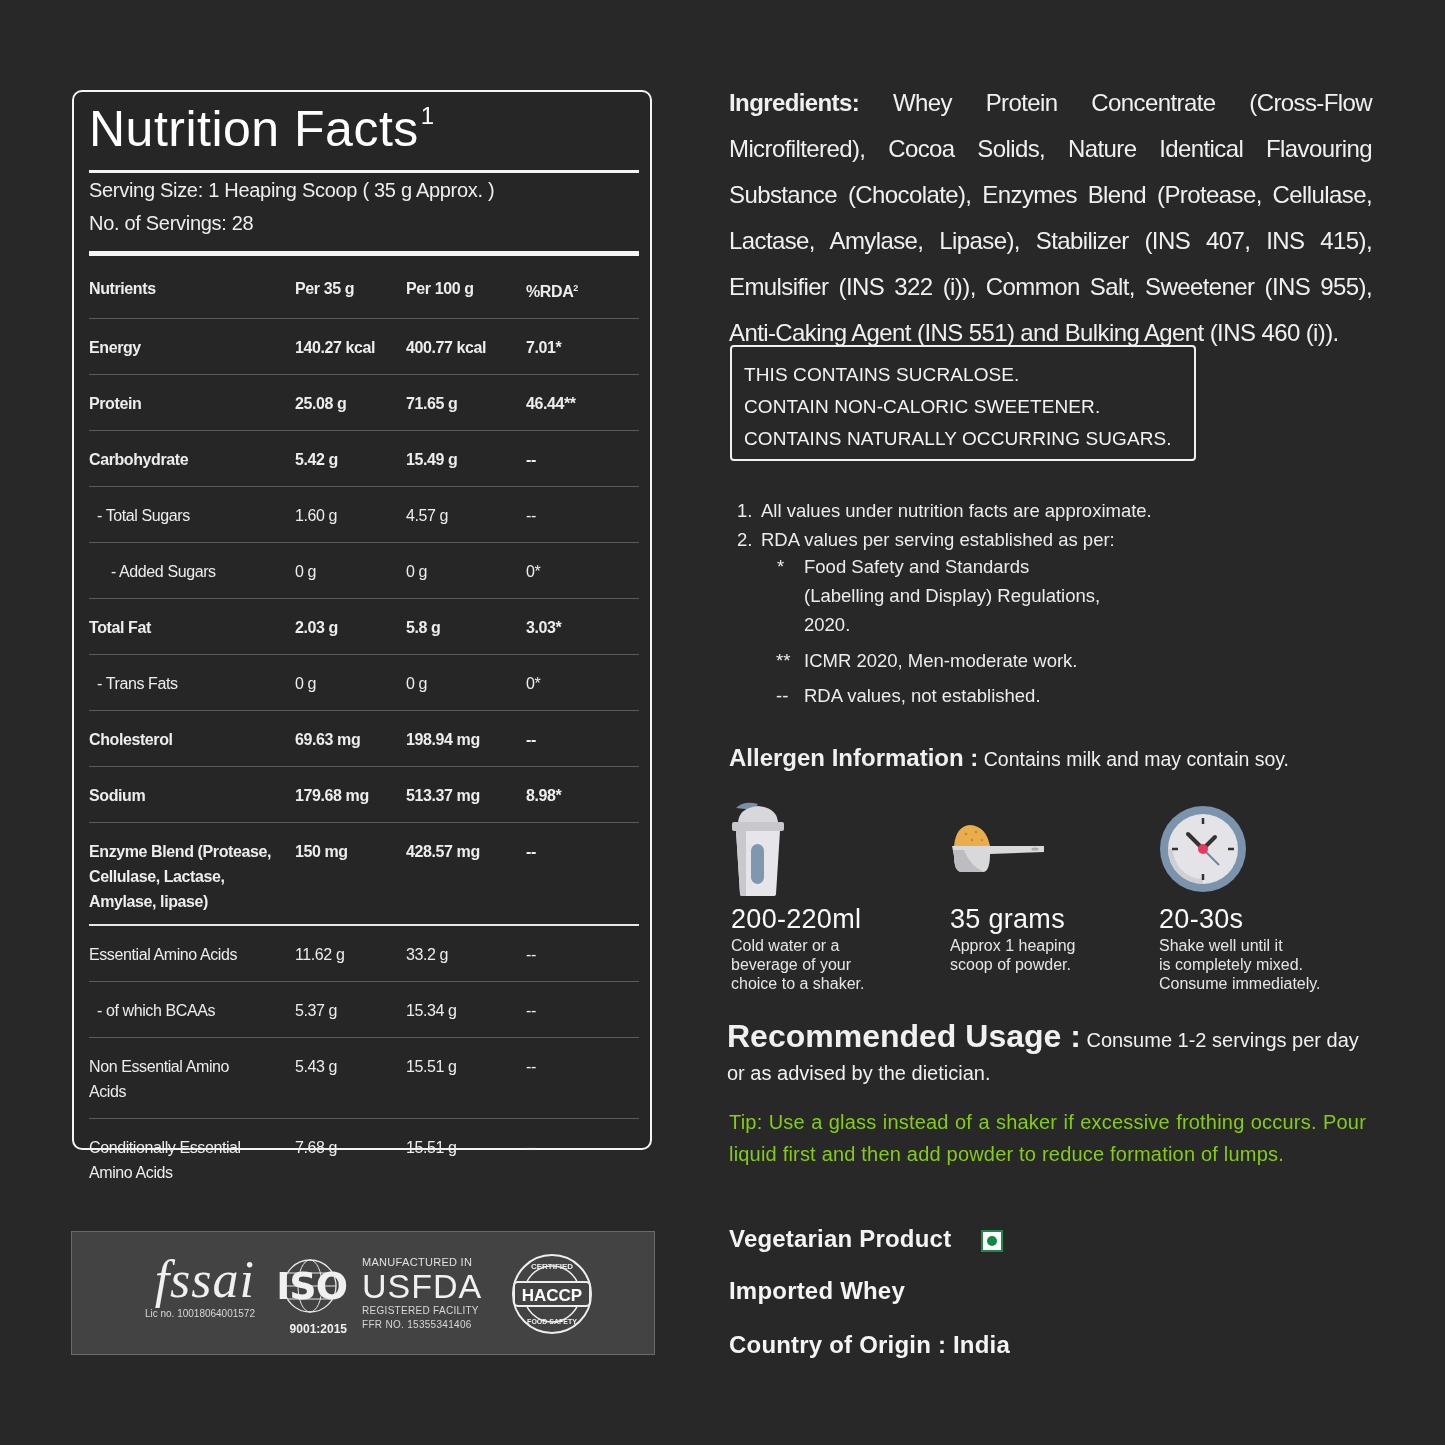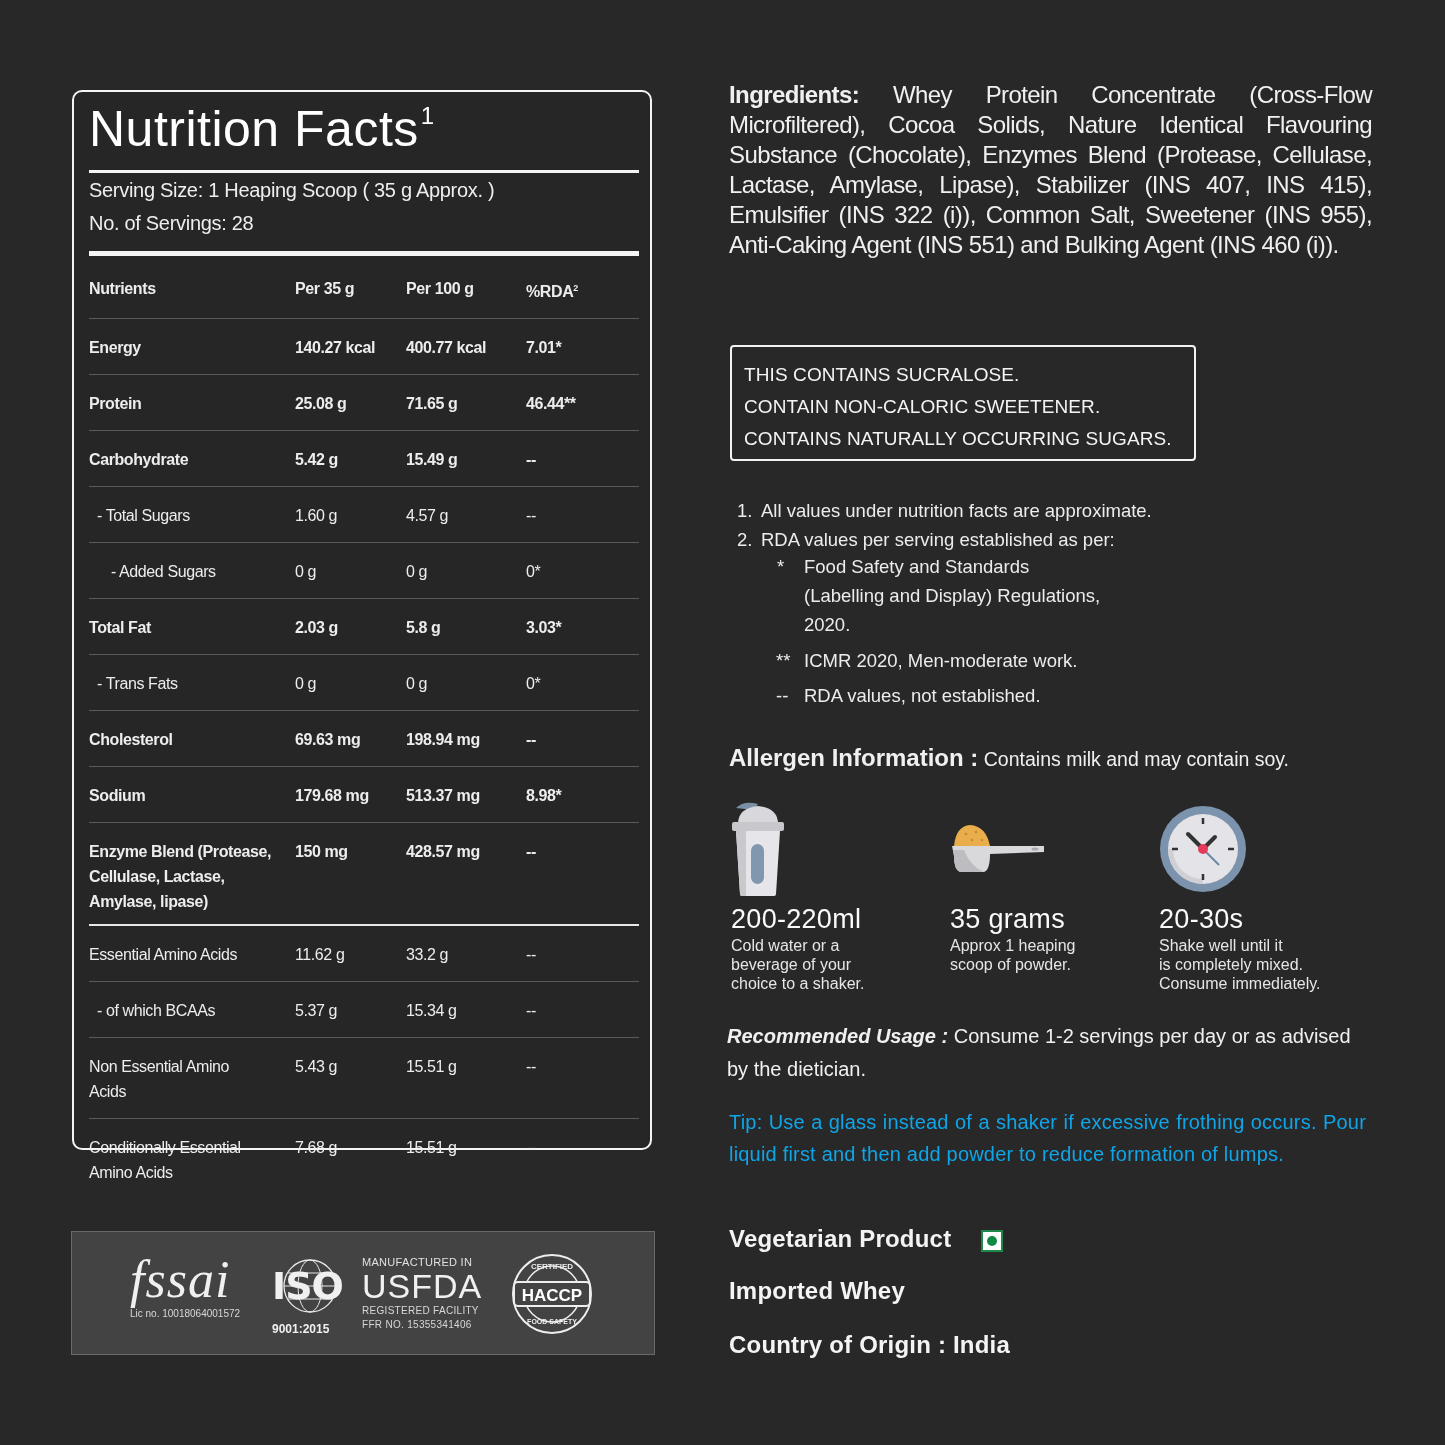--- a/index.html
+++ b/index.html
@@ -46,53 +46,53 @@
   .nf-table .indent2 { padding-left: 22px; }
   .cell-inner { padding-top: 16px; padding-bottom: 14px; line-height: 25px; }
   .hdr .cell-inner { padding-top: 14px; padding-bottom: 14px; }
 
   
   .cert-bar {
     position: absolute; left: 71px; top: 1231px;
     width: 584px; height: 124px;
     background: #434343; border: 1px solid #6a6a6a; box-sizing: border-box;
   }
-  .cert { position: absolute; text-align: left; color: #f0f0f0; }
+  .cert { position: absolute; text-align: right; color: #f0f0f0; }
   .fssai-logo { font-family: "Liberation Serif", serif; font-style: italic; font-size: 52px; line-height: 52px; letter-spacing: 1px; }
   .fssai-lic { font-size: 10px; color: #d8d8d8; margin-top: 2px; }
   .iso-text { font-family: "DejaVu Sans", sans-serif; font-weight: 700; font-size: 38px; letter-spacing: -1px; }
   .iso-num { font-size: 12px; font-weight: 700; margin-top: 6px; }
   .usfda-top { font-size: 11px; letter-spacing: 0.3px; color: #e0e0e0; }
   .usfda-main { font-size: 34px; letter-spacing: 1px; line-height: 36px; font-weight: 400; }
   .usfda-sub { font-size: 10px; letter-spacing: 0.3px; color: #d8d8d8; line-height: 14px; }
 
   
   .ingredients {
     position: absolute; left: 729px; top: 80px; width: 643px;
-    font-size: 24px; line-height: 30px; text-align: justify; color: #f0f0f0;
+    font-size: 24px; line-height: 46px; text-align: justify; color: #f0f0f0;
     letter-spacing: -0.6px;
   }
   .ingredients b { font-weight: 700; }
   .warn-box {
     position: absolute; left: 730px; top: 345px; width: 466px; height: 116px;
     border: 2.5px solid #f2f2f2; border-radius: 4px; box-sizing: border-box;
     padding: 12px 0 0 12px;
   }
   .warn-line { font-size: 19px; line-height: 32px; color: #f4f4f4; letter-spacing: 0.1px; }
   .notes { position: absolute; left: 737px; top: 498px; width: 470px; font-size: 18.5px; color: #ececec; }
   .note-row { position: absolute; white-space: nowrap; }
   .allergen { position: absolute; left: 729px; top: 744px; font-size: 19.5px; color: #f0f0f0; white-space: nowrap; }
   .allergen b { font-size: 24px; font-weight: 700; }
   .step { position: absolute; top: 800px; }
   .step-icon { position: absolute; }
   .step-title { position: absolute; font-size: 27px; color: #fafafa; white-space: nowrap; letter-spacing: 0.3px; }
   .step-desc { position: absolute; font-size: 16px; line-height: 19px; color: #e6e6e6; white-space: nowrap; }
   .usage { position: absolute; left: 727px; top: 1020px; width: 650px; font-size: 20px; line-height: 33px; color: #f0f0f0; }
-  .usage b { font-size: 20px; font-weight: 700; font-style: italic; }
-  .tip { position: absolute; left: 729px; top: 1106px; width: 637px; font-size: 20px; line-height: 32px; text-align: justify; color: #0ea5e9; letter-spacing: 0.2px; }
+  .usage b { font-size: 32px; font-weight: 700; }
+  .tip { position: absolute; left: 729px; top: 1106px; width: 637px; font-size: 20px; line-height: 32px; text-align: justify; color: #84cc16; letter-spacing: 0.2px; }
   .feature { position: absolute; left: 729px; font-size: 24px; font-weight: 700; color: #f4f4f4; white-space: nowrap; letter-spacing: 0.2px; }
   .veg-mark {
     position: absolute; left: 981px; top: 1230px; width: 22px; height: 22px;
     background: #ffffff; border: 2px solid #1d8a4a; box-sizing: border-box;
   }
   .veg-mark::after {
     content: ""; position: absolute; left: 4px; top: 4px; width: 10px; height: 10px;
     border-radius: 50%; background: #0f8a43;
   }
 </style>

